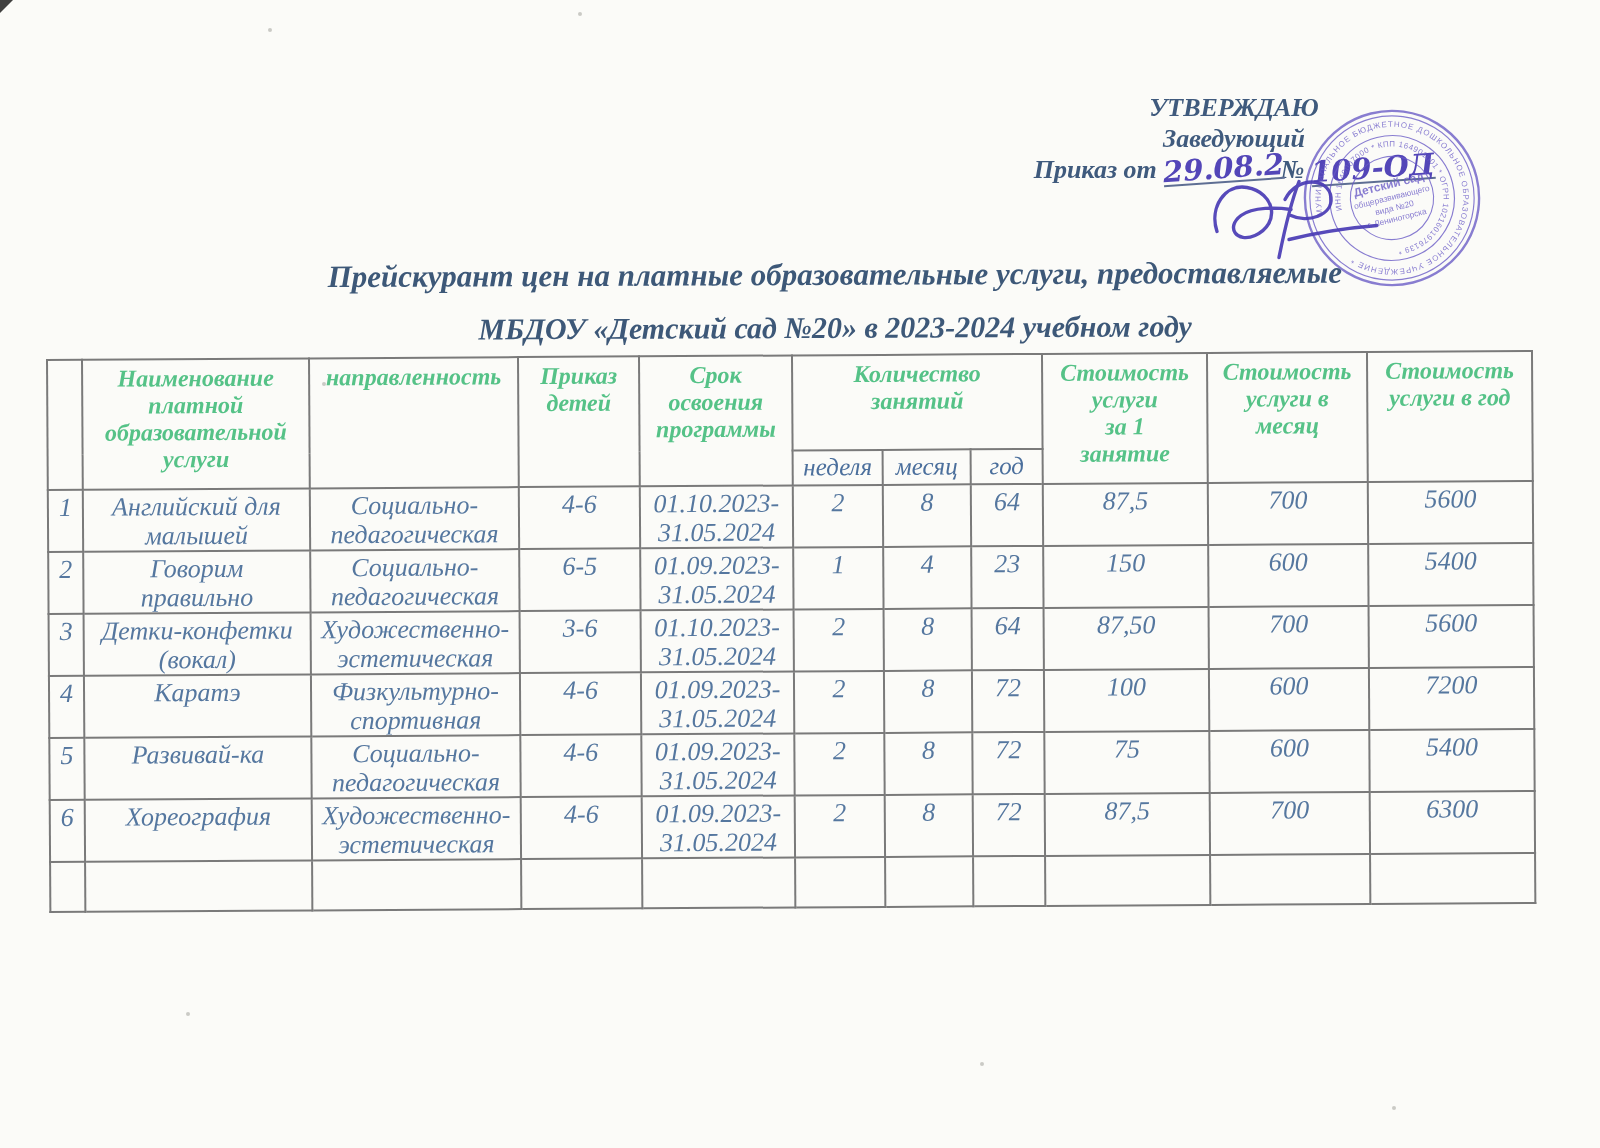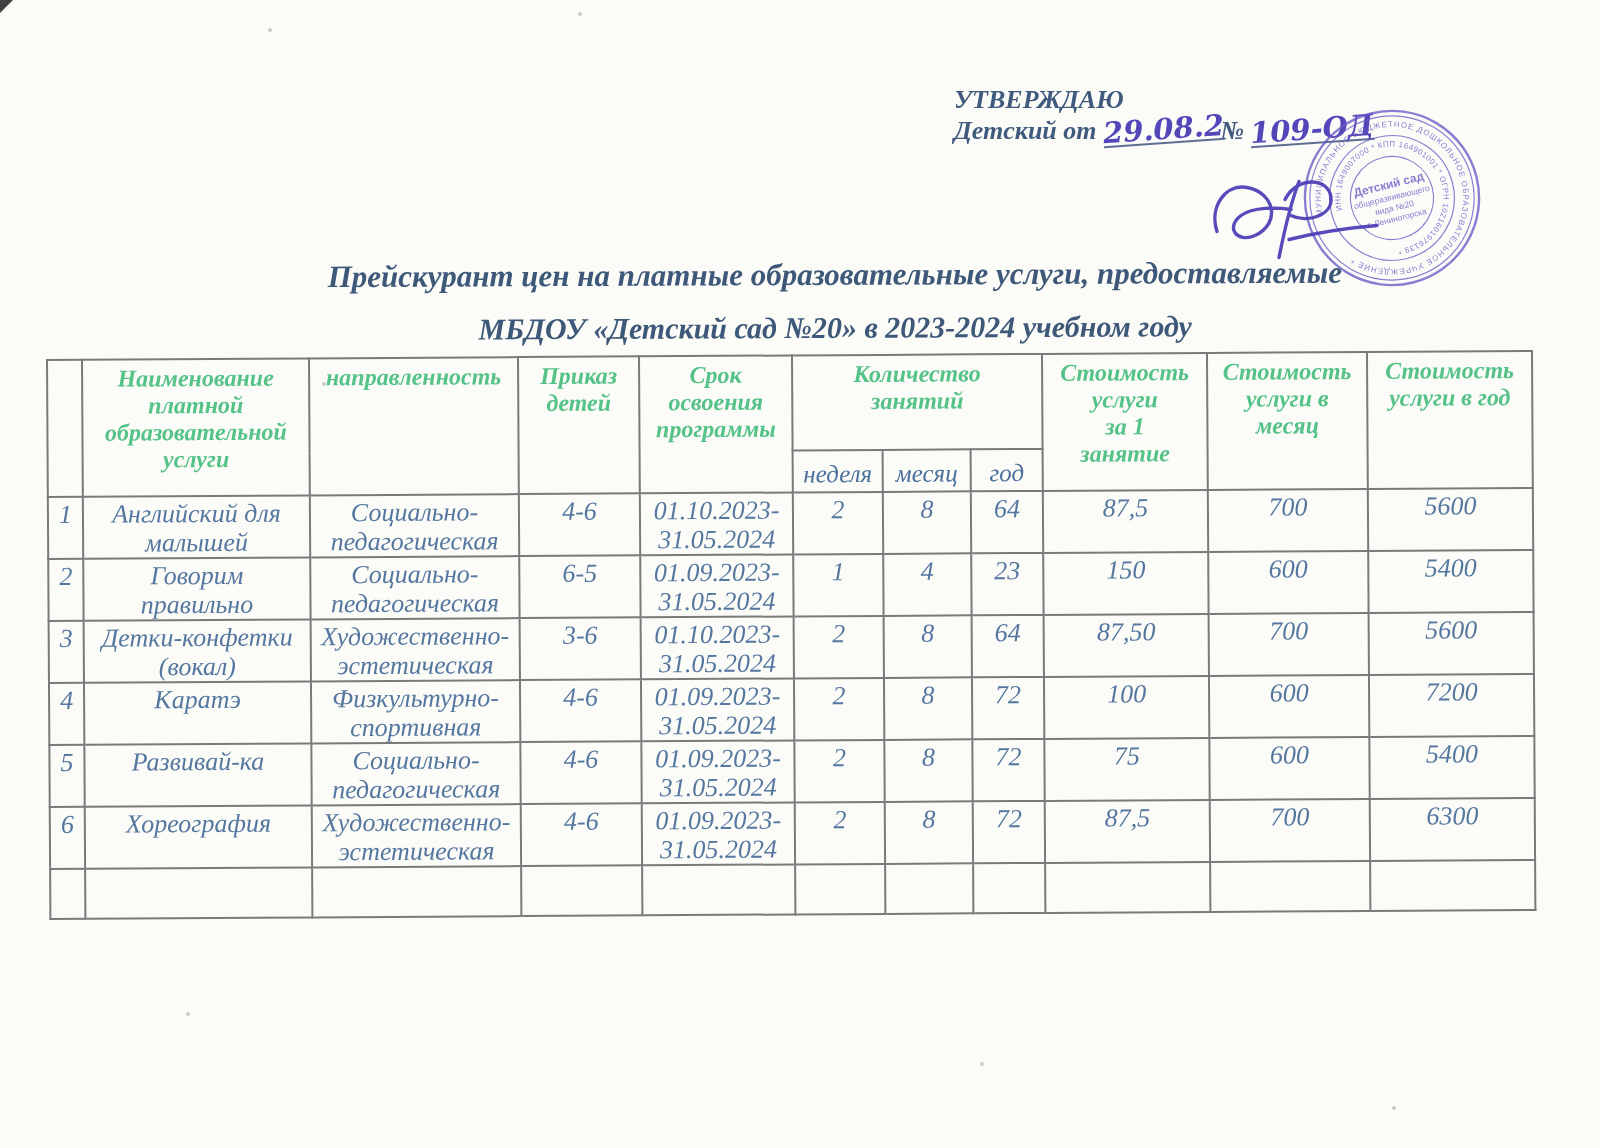--- a/index.html
+++ b/index.html
@@ -8,21 +8,21 @@
     background:#fbfbf8;overflow:hidden;
     font-family:"Liberation Serif", serif;font-style:italic;
   }
   
   .corner-artifact{position:absolute;left:0;top:0;width:0;height:0;
     border-left:13px solid #1f1f1f;border-bottom:13px solid transparent;opacity:.85;}
   .speck{position:absolute;width:4px;height:4px;border-radius:50%;background:#9a9a94;opacity:.5;}
 
   
   .approval{
-    position:absolute;top:84px;right:86px;width:560px;text-align:left;
+    position:absolute;top:92px;right:86px;width:560px;text-align:center;
     color:#3f5a7d;font-weight:bold;font-size:26px;line-height:31px;white-space:nowrap;
   }
   .approval .uline{display:inline-block;width:108px;border-bottom:2px solid #53688a;
     vertical-align:baseline;margin-right:8px;}
   .hw{
     display:inline-block;font-family:"DejaVu Serif", serif;font-style:italic;font-weight:bold;
     color:#5346b8;font-size:29px;transform:rotate(-4deg);border-bottom:2px solid #5e6e93;
     line-height:26px;
   }
   .hw.date{margin-right:-4px;}
@@ -45,42 +45,43 @@
 
   
   .table-wrap{position:absolute;left:46px;top:359px;transform:rotate(-0.35deg);transform-origin:0 0;}
   table{border-collapse:collapse;table-layout:fixed;width:1485px;background:transparent;}
   td,th{
     border:2px solid #7a7a7a;vertical-align:top;text-align:center;
     padding:2px 2px 0 2px;overflow:hidden;white-space:pre-line;
     font-weight:normal;
   }
   th.g{color:#55c287;font-weight:bold;font-size:24px;line-height:27px;padding-top:5px;}
-  th.sub{color:#4b6f9c;font-size:25px;line-height:26px;font-weight:normal;height:30px;padding-top:10px;}
+  th.sub{color:#4b6f9c;font-size:25px;line-height:26px;font-weight:normal;height:30px;padding-top:3px;}
   td.d{color:#55779f;font-size:26px;line-height:29px;}
   tr.r{height:61px;}
   tr.empty{height:50px;}
   td.num{text-align:center;}
 </style>
 </head>
 <body>
 
 <div class="page">
 
   <div class="corner-artifact"></div>
   <div class="speck" style="left:268px;top:28px"></div>
   <div class="speck" style="left:578px;top:12px"></div>
   <div class="speck" style="left:322px;top:382px"></div>
   <div class="speck" style="left:186px;top:1012px"></div>
   <div class="speck" style="left:980px;top:1062px"></div>
   <div class="speck" style="left:1392px;top:1106px"></div>
 
   <div class="approval">
     <div>УТВЕРЖДАЮ</div>
-    <div><span>Детский от</span>&nbsp;<span class="hw date">29.08.2</span><span>№</span>&nbsp;<span class="hw">109-ОД</span></div>
+    <div>Заведующий</div>
+    <div><span>Приказ от</span>&nbsp;<span class="hw date">29.08.2</span><span>№</span>&nbsp;<span class="hw">109-ОД</span></div>
   </div>
 
   <svg class="stamp" viewBox="0 0 190 190">
     <defs>
       <path id="ringOuter" d="M23,95 a72,72 0 1,1 144,0 a72,72 0 1,1 -144,0"></path>
       <path id="ringInner" d="M43,95 a52,52 0 1,1 104,0 a52,52 0 1,1 -104,0"></path>
     </defs>
     <circle cx="95" cy="95" r="88" fill="none" stroke="#695ac6" stroke-width="2.4"></circle>
     <circle cx="95" cy="95" r="83" fill="none" stroke="#695ac6" stroke-width="1.2"></circle>
     <circle cx="95" cy="95" r="63" fill="none" stroke="#695ac6" stroke-width="1.2"></circle>

